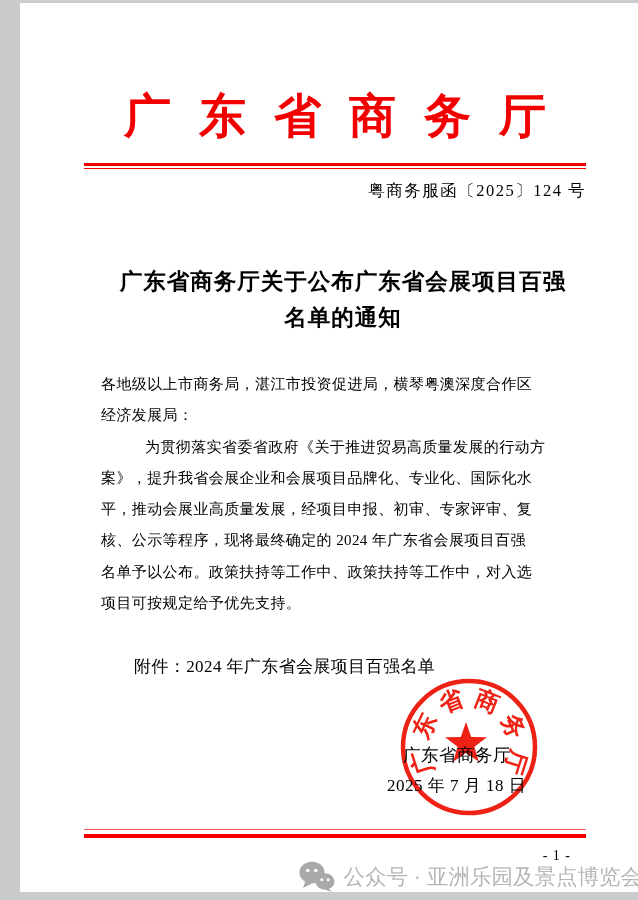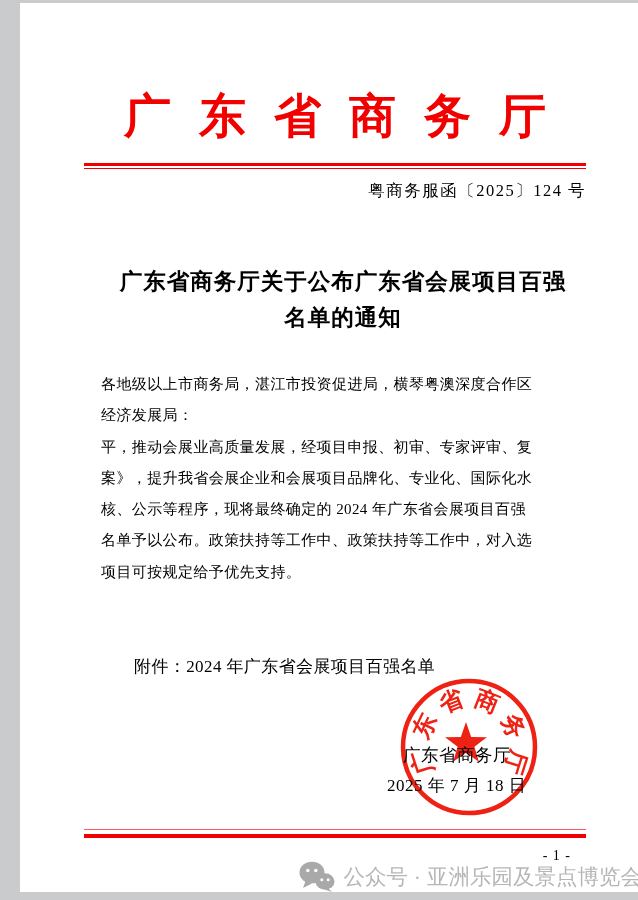--- a/index.html
+++ b/index.html
@@ -107,22 +107,23 @@
   <div class="abs doc-number">粤商务服函〔2025〕124 号</div>
 
   <div class="abs doc-title">
     <div>广东省商务厅关于公布广东省会展项目百强</div>
     <div>名单的通知</div>
   </div>
 
   <div class="abs body-text">
     <div class="line">各地级以上市商务局，湛江市投资促进局，横琴粤澳深度合作区</div>
     <div class="line">经济发展局：</div>
+    <div class="line indent">为贯彻落实省委省政府《关于推进贸易高质量发展的行动方</div>
+    <div class="line">案》，提升我省会展企业和会展项目品牌化、专业化、国际化水</div>
     <div class="line">平，推动会展业高质量发展，经项目申报、初审、专家评审、复</div>
-    <div class="line">案》，提升我省会展企业和会展项目品牌化、专业化、国际化水</div>
     <div class="line">核、公示等程序，现将最终确定的 2024 年广东省会展项目百强</div>
     <div class="line">名单予以公布。政策扶持等工作中、政策扶持等工作中，对入选</div>
     <div class="line">项目可按规定给予优先支持。</div>
   </div>
 
   <div class="abs attachment">附件：2024 年广东省会展项目百强名单</div>
 
   <div class="abs sig-agency">广东省商务厅</div>
 
   <div class="abs sig-date">2025 年 7 月 18 日</div>

